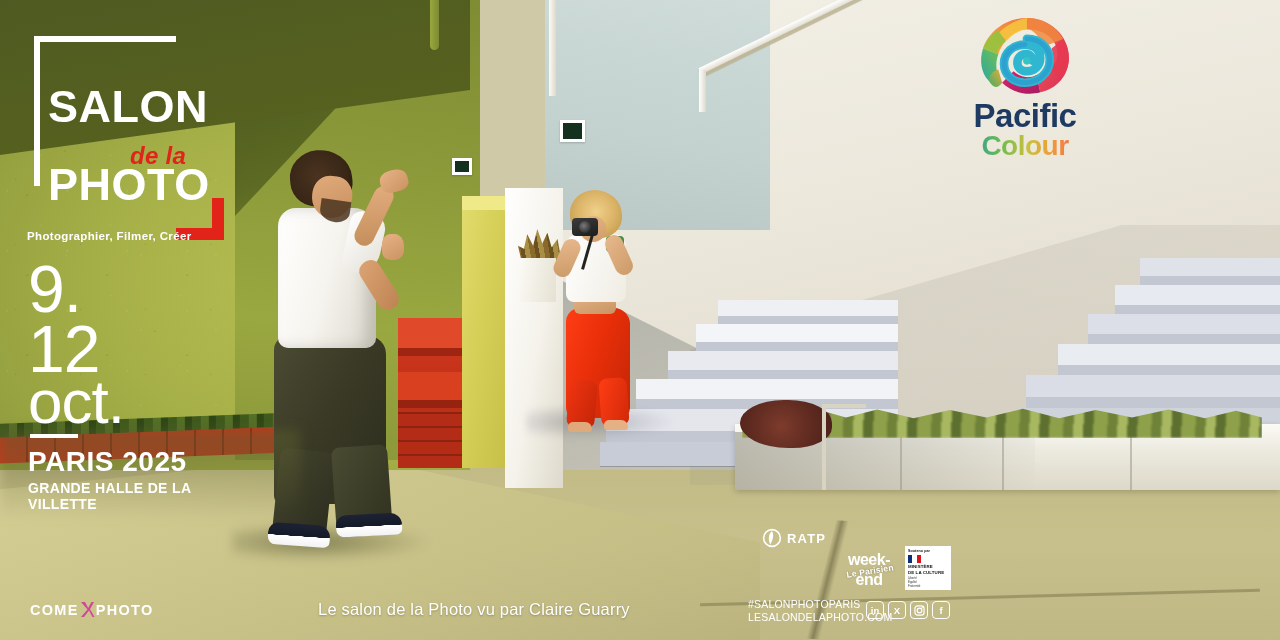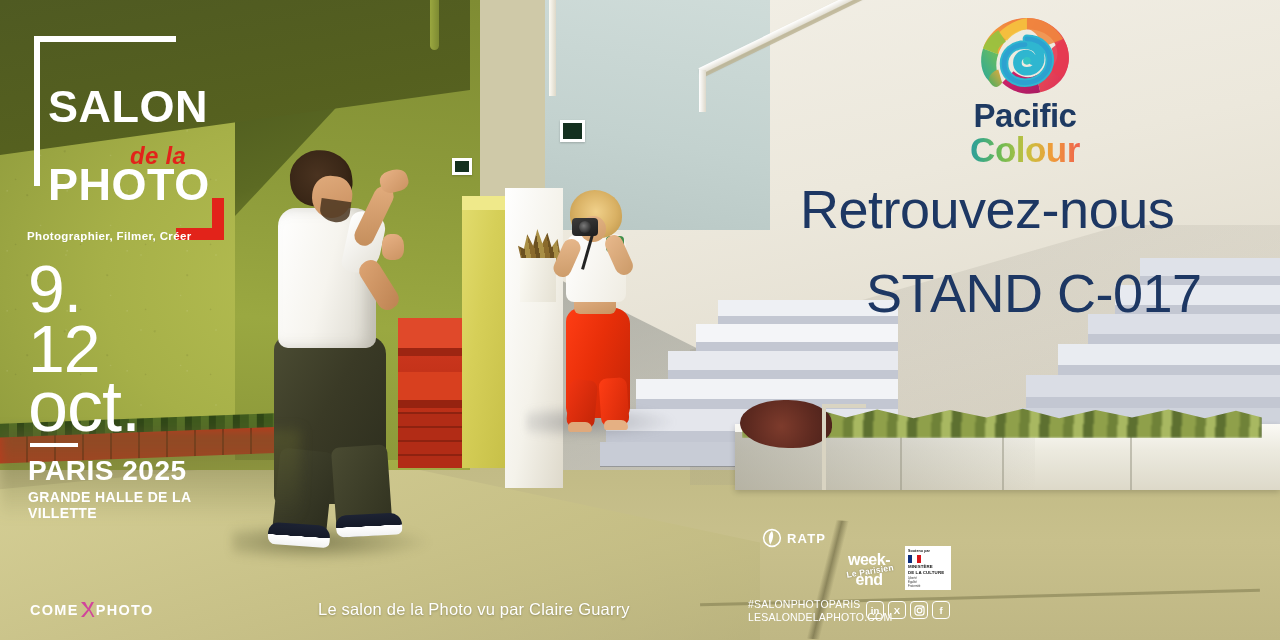--- a/index.html
+++ b/index.html
@@ -448,21 +448,21 @@
   .dates{ position:absolute; left:28px; top:262px; width:200px; color:#fff; }
   .d-9{
     font-size:66px; line-height:.82; font-weight:400; letter-spacing:-1px;
     font-family:"Liberation Sans", sans-serif;
   }
   .d-12{
     font-size:66px; line-height:.88; font-weight:400; letter-spacing:-1px;
     margin-top:4px;
   }
   .d-oct{
-    font-size:72px; line-height:.9; font-weight:300; letter-spacing:-1px;
+    font-size:62px; line-height:.9; font-weight:300; letter-spacing:-1px;
     margin-top:-4px;
   }
   .d-rule{ width:48px;height:4px;background:#fff;margin-top:4px;margin-left:2px;}
   .d-city{
     margin-top:10px;font-size:28px;font-weight:700;letter-spacing:.5px;line-height:1;
   }
   .d-venue{
     margin-top:4px;font-size:14px;font-weight:700;letter-spacing:.35px;
   }
 
@@ -482,21 +482,21 @@
   }
 
   
   .pacific{ position:absolute; left:950px; top:16px; width:150px; text-align:center; }
   .shell{ width:96px;height:82px;margin:0 auto; }
   .pac-name{
     margin-top:2px;font-size:33px;line-height:.98;font-weight:700;
     color:#1e3a62; letter-spacing:-.5px;
   }
   .col-name{
-    font-size:35px;line-height:1.0;font-weight:700;letter-spacing:-.5px;
+    font-size:28px;line-height:1.0;font-weight:700;letter-spacing:-.5px;
     background:linear-gradient(90deg,#2f7fc0 0%, #34a58e 18%, #6fbb52 34%, #c9c13f 52%, #ef9b3a 68%, #ef6a4a 84%, #ec4f7a 100%);
     -webkit-background-clip:text;background-clip:text;color:transparent;
   }
 
   
   .headline{
     position:absolute;left:800px;top:182px;
     color:#1d3763;font-size:54px;line-height:1.0;font-weight:400;
     letter-spacing:-.5px;
   }
@@ -751,22 +751,20 @@
 
         <path d="M52 24 C66 24 76 34 76 46 C76 60 64 70 50 70 C38 70 28 62 28 50 C28 38 38 30 50 30 C60 30 66 36 66 44 C66 52 60 58 52 58 C46 58 42 54 42 49 C42 44 46 40 51 40 C55 40 58 43 58 47" fill="none" stroke="#2fb6d0" stroke-width="9" stroke-linecap="round"></path>
         <path d="M52 24 C66 24 76 34 76 46 C76 60 64 70 50 70 C38 70 28 62 28 50 C28 38 38 30 50 30" fill="none" stroke="#2c8fd0" stroke-width="5" opacity=".55" stroke-linecap="round"></path>
         <circle cx="52" cy="47" r="4" fill="#34c4c4"></circle>
       </svg>
     </div>
     <div class="pac-name">Pacific</div>
     <div class="col-name">Colour</div>
   </div>
 
-  <div class="headline">Retrouvez-nous</div>
-  <div class="headline2">STAND C-017</div>
 
   <div class="ratp">
     <span class="ratp-mark">
       <svg viewBox="0 0 22 22" width="20" height="20">
         <circle cx="11" cy="11" r="9.2" fill="none" stroke="#fff" stroke-width="1.7"></circle>
         <path d="M11 3.4 C7 7 6.5 12 9 18.5 C12 13 13.5 8 11 3.4 Z" fill="#fff"></path>
       </svg>
     </span>
     <span class="ratp-t">RATP</span>
   </div>

